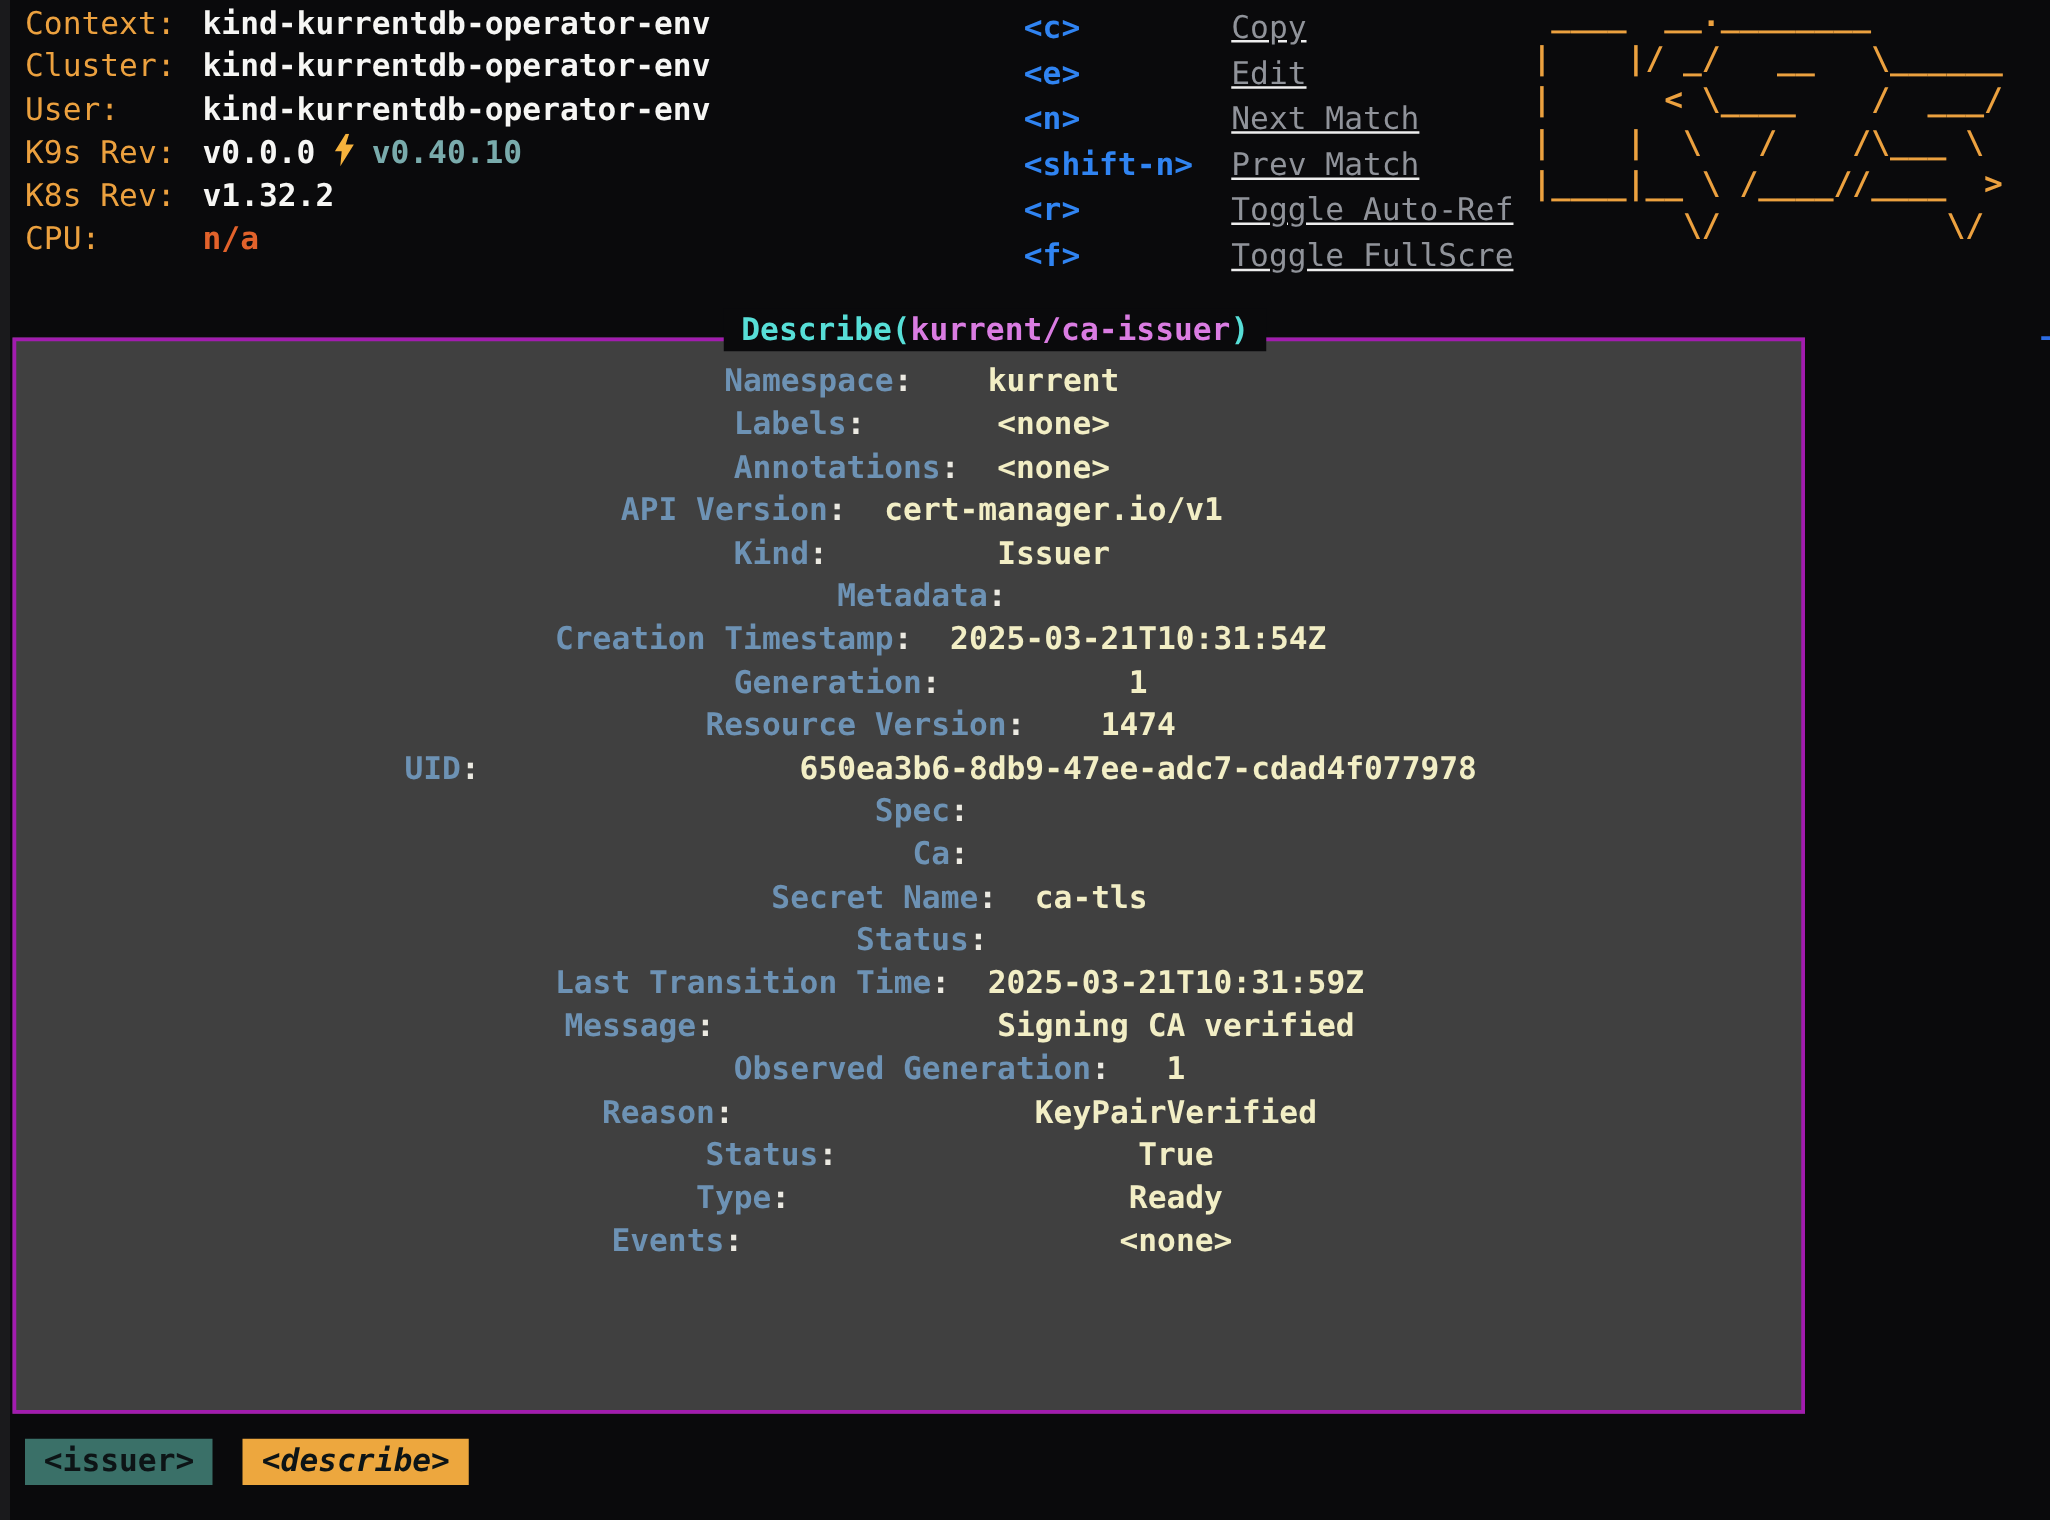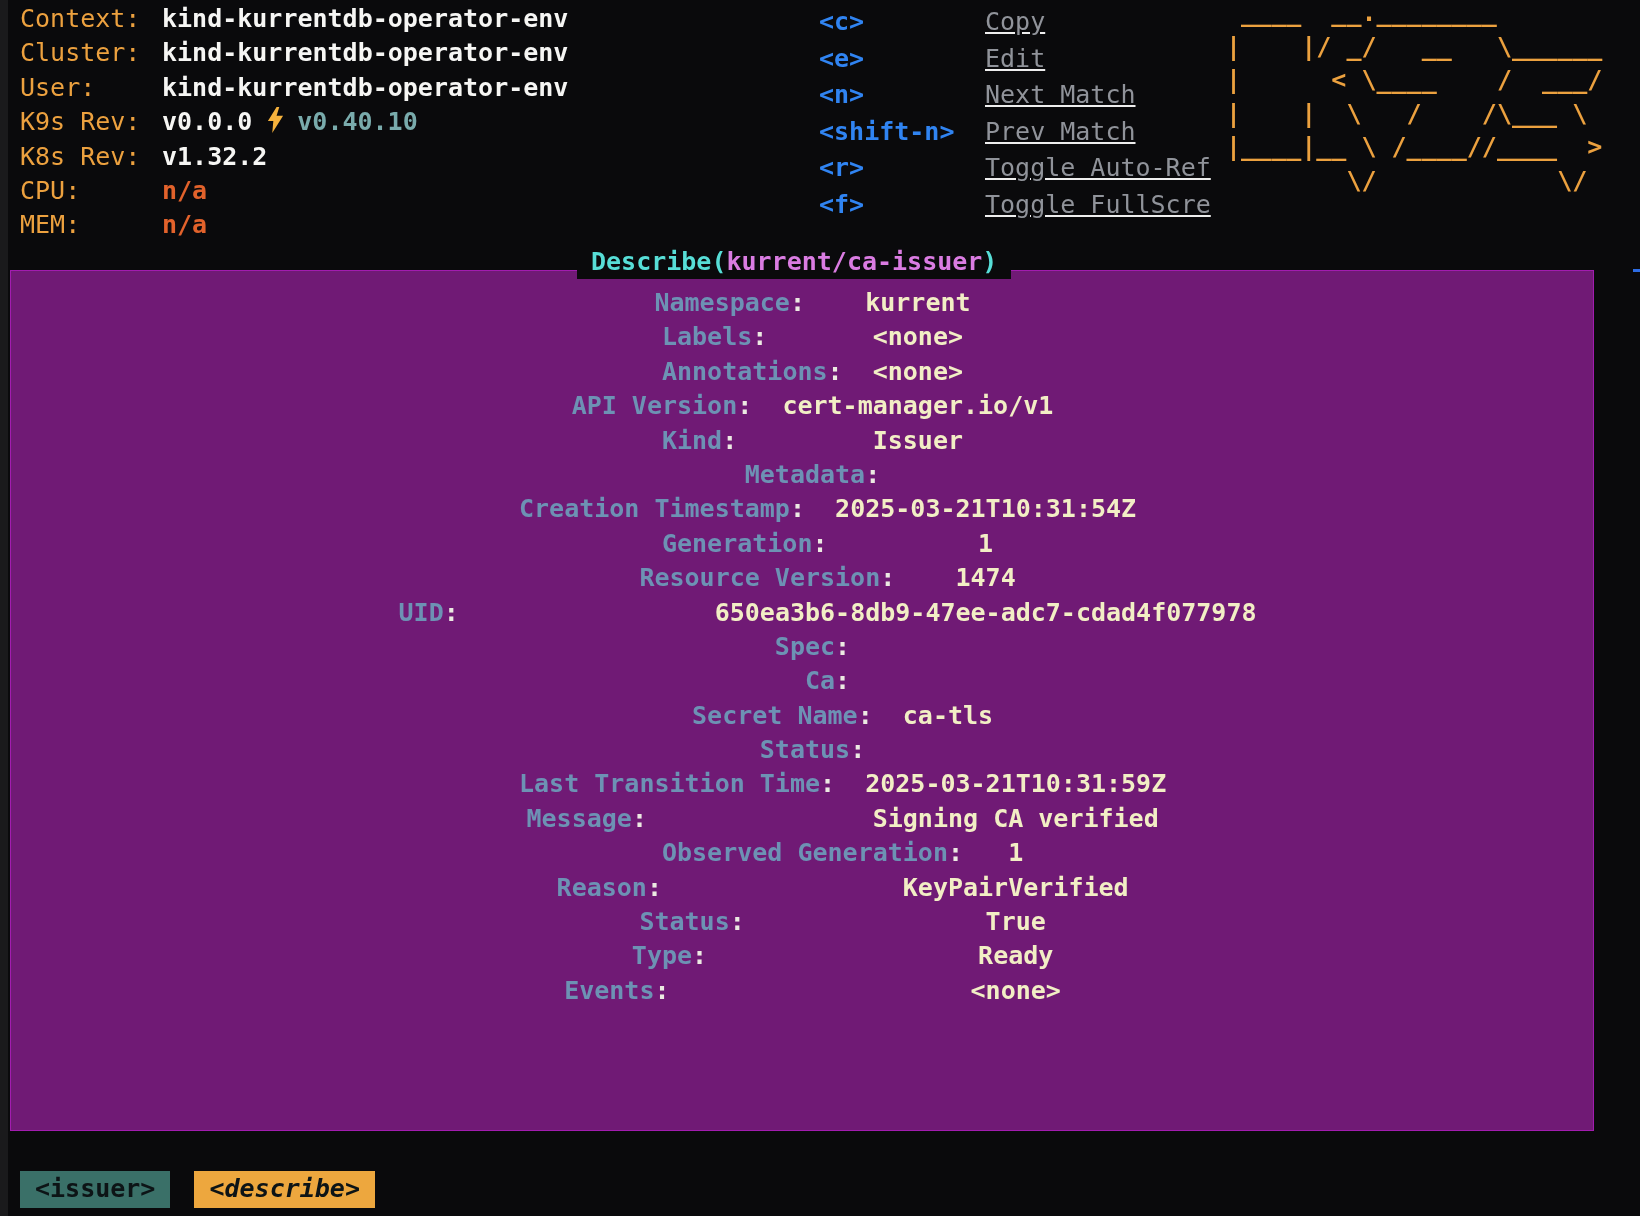--- a/index.html
+++ b/index.html
@@ -24,56 +24,55 @@
   .menu{position:absolute;left:819px;top:4px;line-height:36.5px;text-decoration:underline;}
   .mrow{white-space:pre;height:36.5px;}
   .mkey{display:inline-block;width:166px;color:#3084f2;font-weight:700;}
   .mdesc{color:#90939a;font-weight:400;}
 
   
   .logo{position:absolute;left:1226px;top:-4px;line-height:33.6px;color:#eca13f;font-weight:700;}
   .logoline{white-space:pre;height:33.6px;}
 
   
-  .panel{position:absolute;left:10px;top:270px;width:1584px;height:861px;
-    border:1px solid #a21caf;box-sizing:border-box;background:#701a75;}
+  .panel{position:absolute;left:10px;top:270px;width:1434px;height:861px;
+    border:3px solid #a21caf;box-sizing:border-box;background:#404040;}
   .ptitle{position:absolute;top:-26px;left:566px;background:#0a0a0c;
     padding:0 14px;font-weight:700;white-space:pre;}
   .tfn{color:#57ded7;}
   .tres{color:#da7ce2;}
   .pcontent{padding:15px 0 0 21px;text-align:center;}
   .dline{white-space:pre;height:34.4px;}
   .dk{color:#6d92b4;font-weight:700;}
   .dc{color:#eceae2;font-weight:700;}
   .dv{color:#f2eec5;font-weight:700;}
   .border-frag{position:absolute;left:1633px;top:269px;width:7px;height:3px;background:#2d6ce3;}
 
   
   .crumbs{position:absolute;left:20px;top:1151px;display:flex;gap:24px;}
   .crumb{height:37px;display:flex;align-items:center;padding:0 15px;
-    font-weight:700;color:#0d1416;white-space:pre;cursor:pointer;margin-top:20px;}
+    font-weight:700;color:#0d1416;white-space:pre;cursor:pointer;}
   .c1{background:#3a7068;}
   .c2{background:#eda73e;font-style:italic;}
 </style>
 </head>
 <body>
 
 <div id="screen">
   <div class="left-strip"></div>
 
   <div class="info">
     <div class="irow"><span class="ilabel">Context:</span><span class="ivalue">kind-kurrentdb-operator-env</span></div>
     <div class="irow"><span class="ilabel">Cluster:</span><span class="ivalue">kind-kurrentdb-operator-env</span></div>
     <div class="irow"><span class="ilabel">User:</span><span class="ivalue">kind-kurrentdb-operator-env</span></div>
     <div class="irow"><span class="ilabel">K9s Rev:</span><span class="ivalue">v0.0.0</span><svg class="bolt" width="17" height="26" viewBox="0 0 14 24">
           <polygon points="8,0 0,13 5,13 4,24 14,8 8,8 10.5,0" fill="#f6b23c"></polygon>
         </svg><span class="iupgrade">v0.40.10</span></div>
     <div class="irow"><span class="ilabel">K8s Rev:</span><span class="ivalue">v1.32.2</span></div>
     <div class="irow"><span class="ilabel">CPU:</span><span class="ivalue na">n/a</span></div>
-    <div class="irow"><span class="ilabel">MEM:</span><span class="ivalue na">n/a</span></div>
   </div>
 
   <div class="menu">
     <div class="mrow"><span class="mkey">&lt;c&gt;</span><span class="mdesc">Copy</span></div>
     <div class="mrow"><span class="mkey">&lt;e&gt;</span><span class="mdesc">Edit</span></div>
     <div class="mrow"><span class="mkey">&lt;n&gt;</span><span class="mdesc">Next Match</span></div>
     <div class="mrow"><span class="mkey">&lt;shift-n&gt;</span><span class="mdesc">Prev Match</span></div>
     <div class="mrow"><span class="mkey">&lt;r&gt;</span><span class="mdesc">Toggle Auto-Ref</span></div>
     <div class="mrow"><span class="mkey">&lt;f&gt;</span><span class="mdesc">Toggle FullScre</span></div>
   </div>

